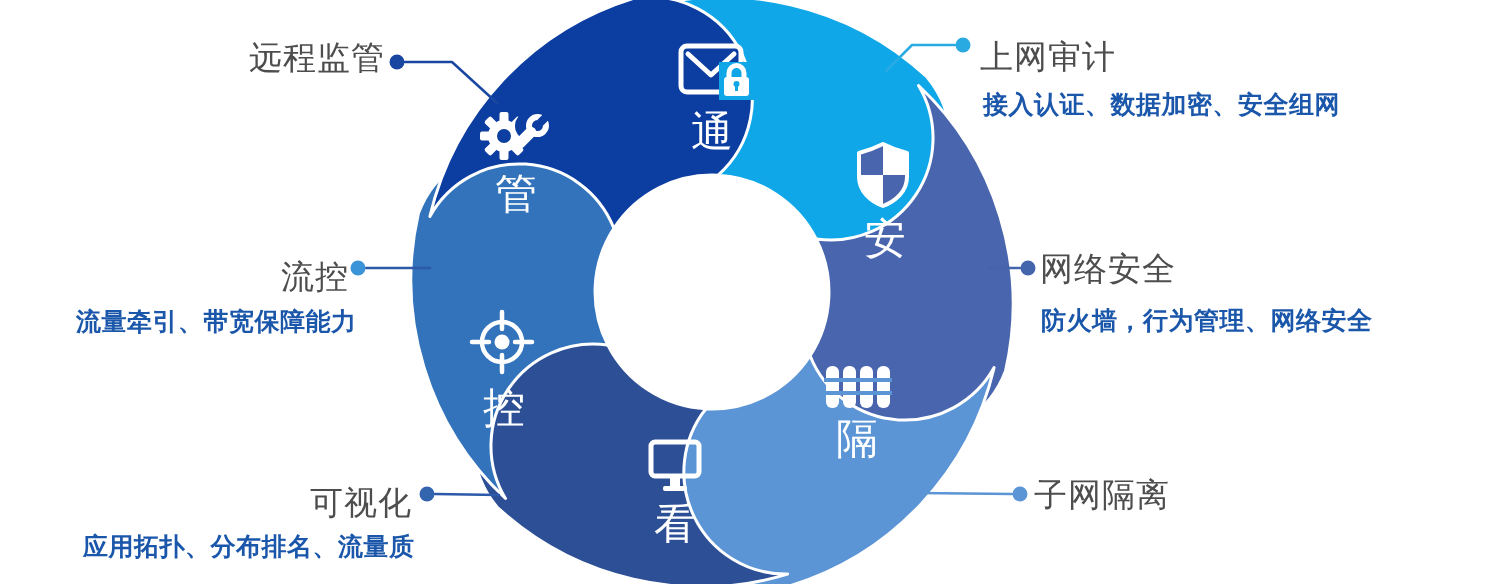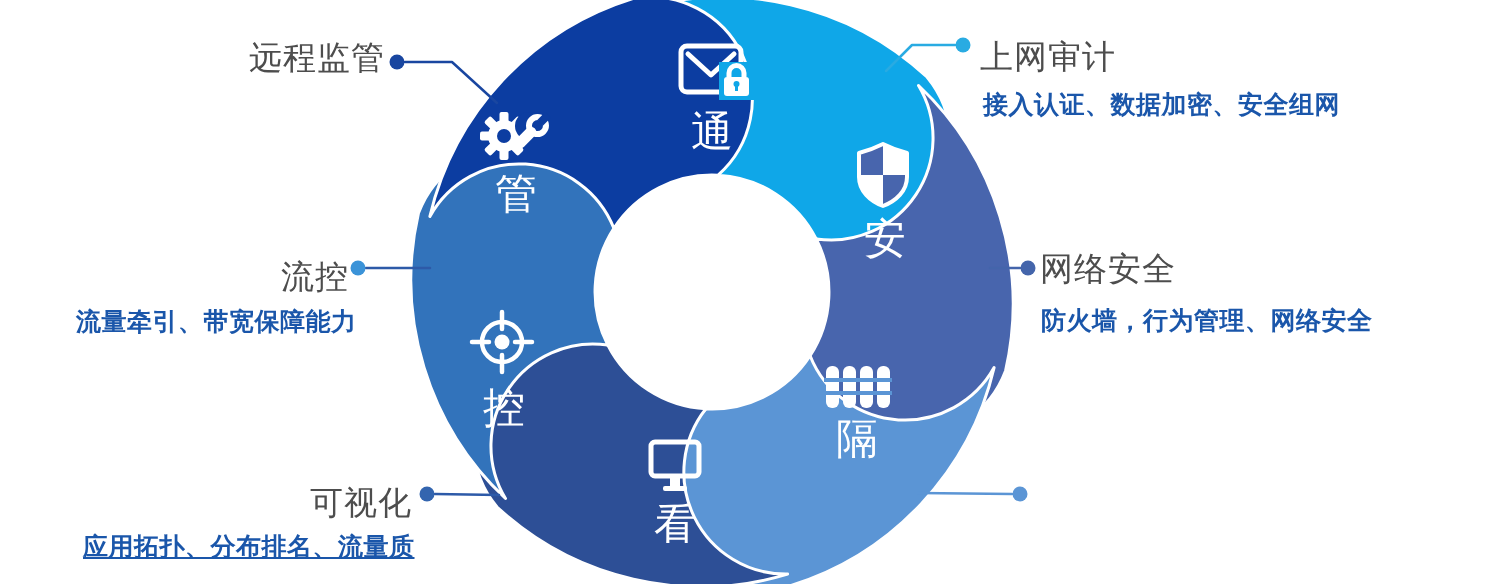--- a/index.html
+++ b/index.html
@@ -17,21 +17,21 @@
   
   #t-remote{left:185px;top:41px;width:200px;}
   #s-remote{left:33px;top:92px;}
   #t-secure{left:980px;top:40px;}
   #s-secure{left:983px;top:94px;font-family:Liberation Mono, monospace;}
   #t-network{left:1040px;top:252px;}
   #s-network{left:1041px;top:308px;}
   #t-subnet{left:1034px;top:478px;}
   #s-subnet{left:1036px;top:532px;}
   #t-visual{left:212px;top:478px;width:200px;margin-top:8px;}
-  #s-visual{left:83px;top:534px;text-decoration:underline;}
+  #s-visual{left:83px;top:534px;}
   #t-flow{left:149px;top:244px;width:200px;margin-top:16px;}
   #s-flow{left:76px;top:309px;}
 </style>
 </head>
 <body>
 
 <div id="stage">
 
   <svg id="donut" width="1510" height="584" viewBox="0 0 1510 584">
 
@@ -132,19 +132,20 @@
   </svg>
 
   <div id="t-remote" class="callout-title ra">远程监管</div>
 
   <div id="t-secure" class="callout-title">上网审计</div>
   <div id="s-secure" class="callout-sub">接入认证、数据加密、安全组网</div>
 
   <div id="t-network" class="callout-title">网络安全</div>
   <div id="s-network" class="callout-sub">防火墙，行为管理、网络安全</div>
 
+  <div id="t-subnet" class="callout-title">子网隔离</div>
 
   <div id="t-visual" class="callout-title ra">可视化</div>
   <div id="s-visual" class="callout-sub">应用拓扑、分布排名、流量质</div>
 
   <div id="t-flow" class="callout-title ra">流控</div>
   <div id="s-flow" class="callout-sub">流量牵引、带宽保障能力</div>
 </div>
 
 </body></html>

